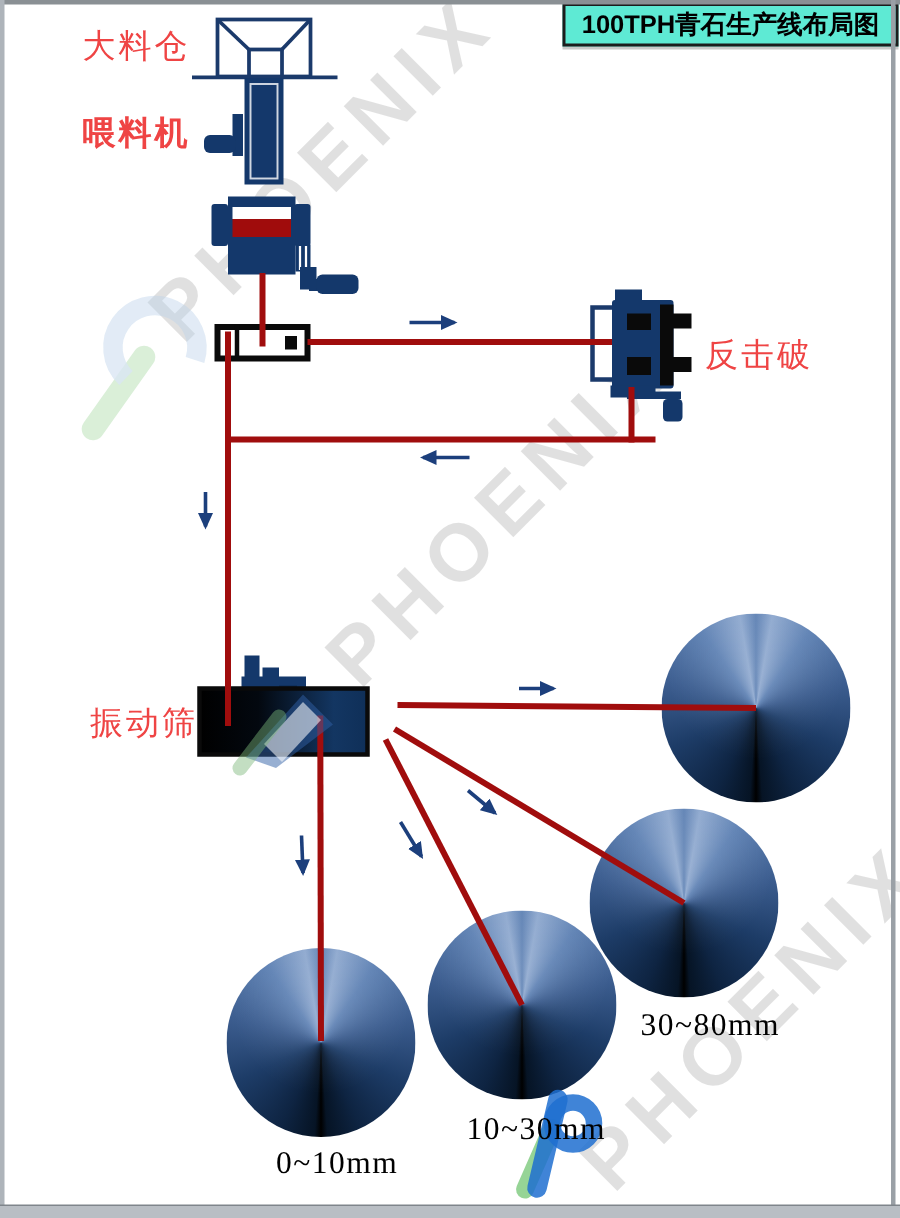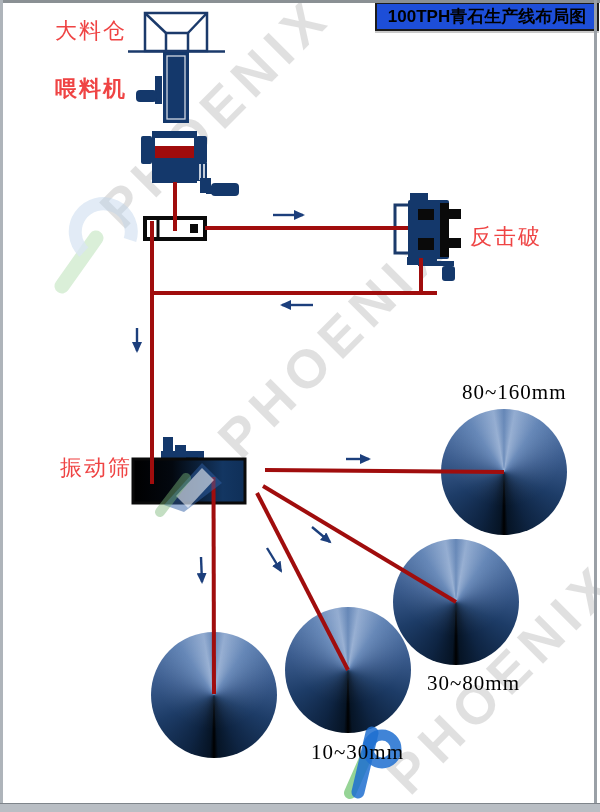--- a/index.html
+++ b/index.html
@@ -24,21 +24,21 @@
         #3c5d8f 75deg, #1d3c67 115deg, #0e2442 155deg,
         #061425 176deg, #000000 180deg, #061425 184deg,
         #0e2442 205deg, #1d3c67 245deg, #3c5d8f 285deg,
         #5f82b4 325deg, #8fa9cf 350deg, #5f82b4 360deg);}
   
   .diagram{position:absolute;left:0;top:0;z-index:3;}
   
   .lbl{position:absolute;font-size:22px;letter-spacing:2px;color:#ef4444;z-index:4;}
   .size-lbl{position:absolute;font-size:21px;letter-spacing:1px;color:#000;z-index:4;}
   .title-box{position:absolute;left:375px;top:2px;width:220px;height:25px;z-index:5;
-             border:2px solid #1c1c1c;background:#1d4ed8;box-shadow:0 2px 0 #c9c9c9;
+             border:2px solid #1c1c1c;background:#5eead4;box-shadow:0 2px 0 #c9c9c9;
              font-family:"Liberation Sans",sans-serif;font-weight:700;font-size:17px;
              line-height:25px;text-align:center;color:#000;}
 </style>
 </head>
 <body>
 
 <div class="stage">
 
   <div class="wm" style="left:215px;top:112px;">PHOENIX</div>
   <div class="wm" style="left:333px;top:342px;">PHOENIX</div>
@@ -159,23 +159,23 @@
       <line x1="267" y1="548" x2="281" y2="571" marker-end="url(#ah)"></line>
       <line x1="201" y1="557" x2="202" y2="582" marker-end="url(#ah)"></line>
     </g>
   </svg>
 
   <div class="title-box">100TPH青石生产线布局图</div>
 
   <div class="lbl" style="left:55px;top:16px;">大料仓</div>
   <div class="lbl" style="left:55px;top:74px;font-weight:bold;">喂料机</div>
   <div class="lbl" style="left:470px;top:222px;text-align:center;">反击破</div>
-  <div class="lbl" style="left:60px;top:453px;">振动筛</div>
+  <div class="lbl" style="left:60px;top:467px;">振动筛</div>
 
-  <div class="size-lbl" style="left:462px;top:380px;">80~160mm</div>
   <div class="size-lbl" style="left:427px;top:671px;">30~80mm</div>
   <div class="size-lbl" style="left:311px;top:740px;">10~30mm</div>
+  <div class="size-lbl" style="left:184px;top:763px;">0~10mm</div>
 
   <div class="frame-top"></div>
   <div class="frame-left"></div>
   <div class="frame-right"></div>
   <div class="frame-bottom"></div>
 </div>
 
 </body></html>

